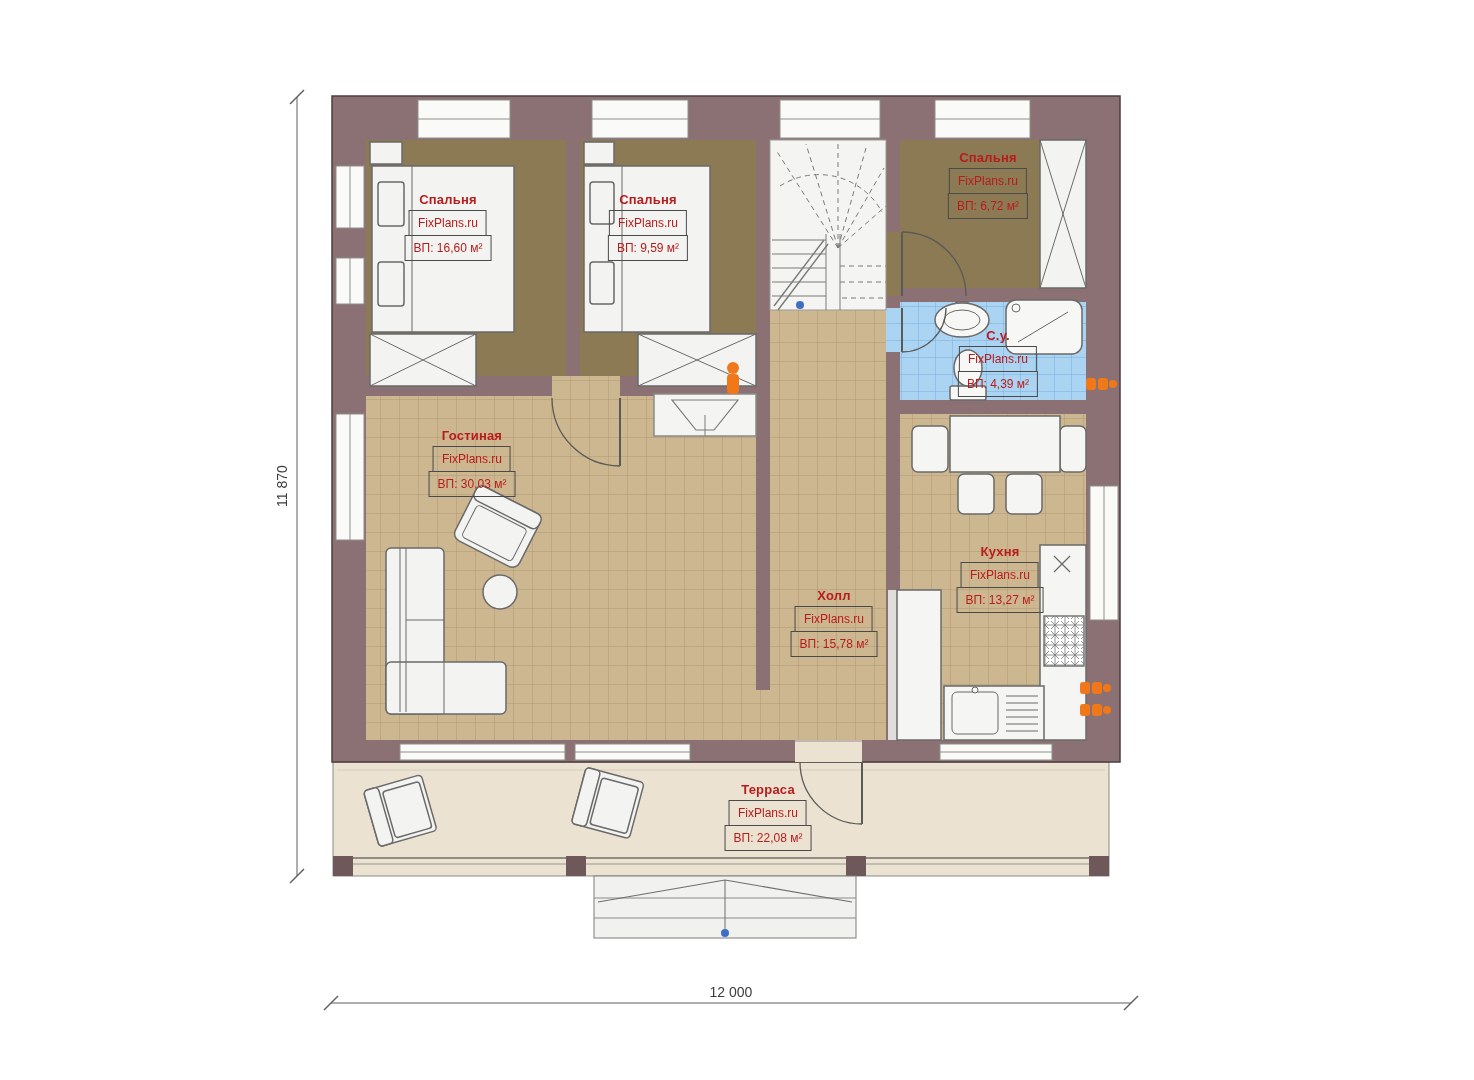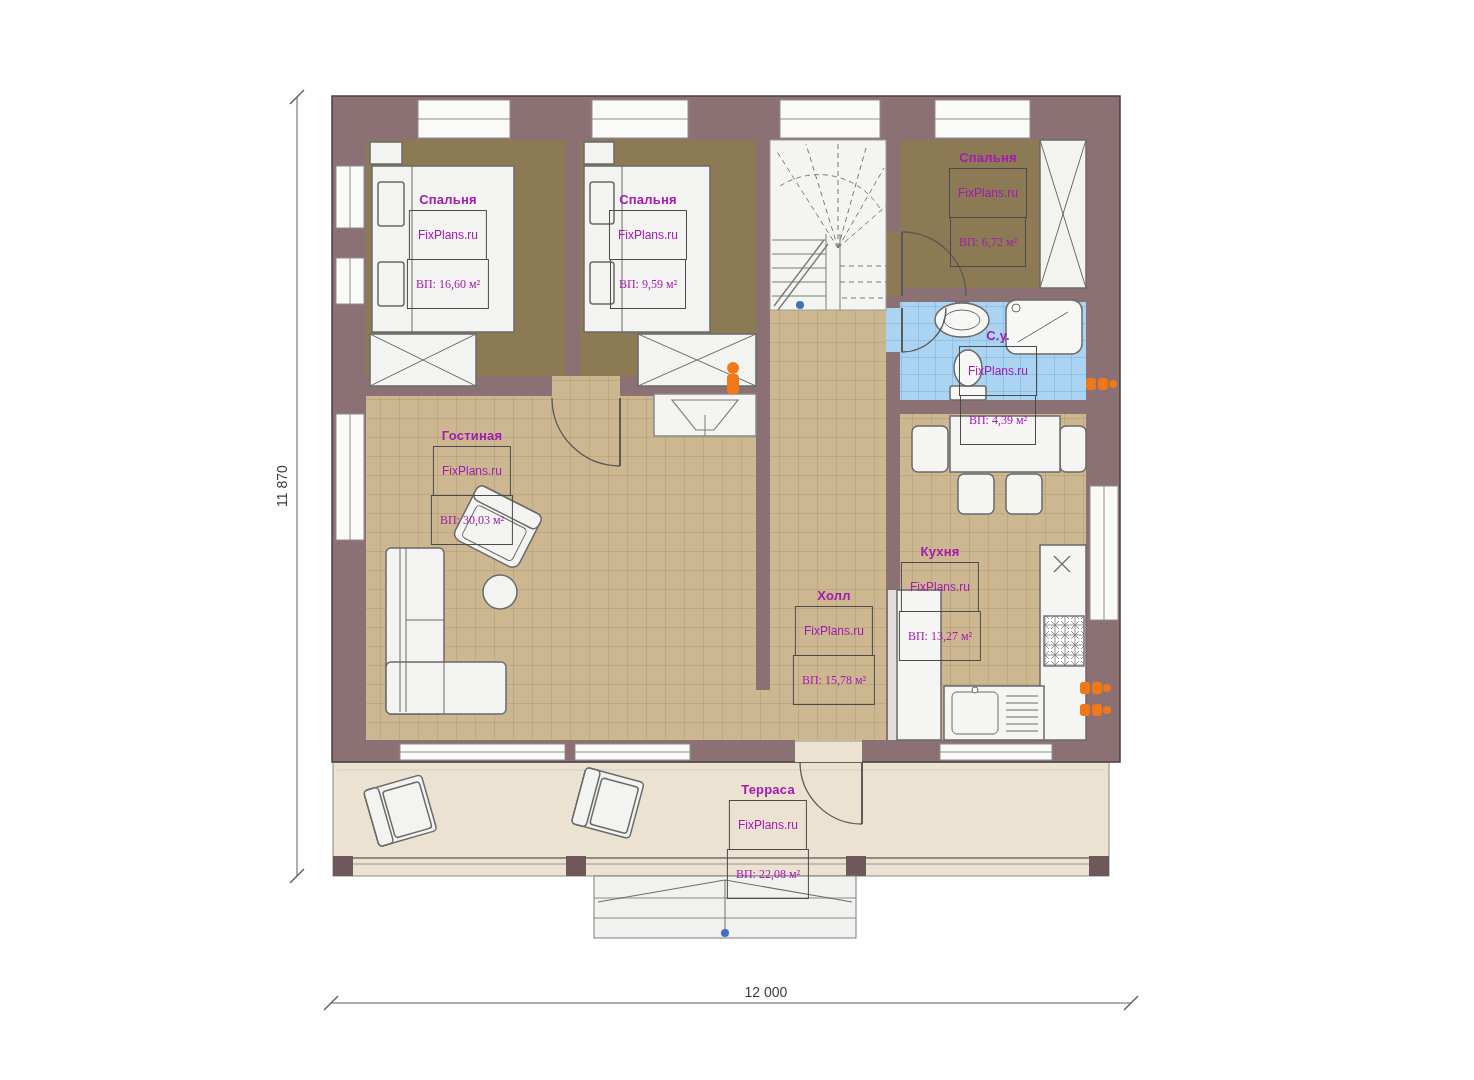--- a/index.html
+++ b/index.html
@@ -1,23 +1,23 @@
 <!DOCTYPE html>
 <html><head>
 <meta charset="utf-8">
 <style>
   html,body{margin:0;padding:0;background:#ffffff;}
   .stage{position:relative;width:1474px;height:1080px;background:#ffffff;overflow:hidden;
          font-family:"Liberation Sans",sans-serif;}
   .plan-svg{position:absolute;left:0;top:0;}
   .room-label{position:absolute;transform:translateX(-50%);display:flex;flex-direction:column;
-              align-items:center;color:#a21caf;white-space:nowrap;}
+              align-items:center;color:#b91c1c;white-space:nowrap;}
   .room-name{font-size:13px;font-weight:bold;letter-spacing:.2px;margin-bottom:3px;}
-  .label-box{font-size:12px;border:1px solid #4a4a4a;padding:16px 8px;line-height:1.35;}
-  .label-box.second{margin-top:-1px;font-family:Liberation Serif, serif;}
+  .label-box{font-size:12px;border:1px solid #4a4a4a;padding:4px 8px;line-height:1.35;}
+  .label-box.second{margin-top:-1px;}
   .dim-label{position:absolute;font-size:14px;color:#3c3c3c;}
   .dim-h{transform:translateX(-50%);}
   .dim-v{transform:translate(-50%,-50%) rotate(-90deg);transform-origin:center;}
 </style>
 </head>
 <body>
 
 <div class="stage">
 
 <svg class="plan-svg" width="1474" height="1080" viewBox="0 0 1474 1080">
@@ -352,28 +352,28 @@
   <div class="label-box">FixPlans.ru</div>
   <div class="label-box second">ВП: 30,03 м²</div>
 </div>
 
 <div class="room-label" style="left:834px;top:588px">
   <div class="room-name">Холл</div>
   <div class="label-box">FixPlans.ru</div>
   <div class="label-box second">ВП: 15,78 м²</div>
 </div>
 
-<div class="room-label" style="left:940px;top:544px">
+<div class="room-label" style="left:1000px;top:544px">
   <div class="room-name">Кухня</div>
   <div class="label-box">FixPlans.ru</div>
   <div class="label-box second">ВП: 13,27 м²</div>
 </div>
 
 <div class="room-label" style="left:768px;top:782px">
   <div class="room-name">Терраса</div>
   <div class="label-box">FixPlans.ru</div>
   <div class="label-box second">ВП: 22,08 м²</div>
 </div>
 
 <div class="dim-label dim-v" style="left:282px;top:486px">11 870</div>
-<div class="dim-label dim-h" style="left:766px;top:984px">12 000</div>
+<div class="dim-label dim-h" style="left:731px;top:984px">12 000</div>
 
 </div>
 
 </body></html>

